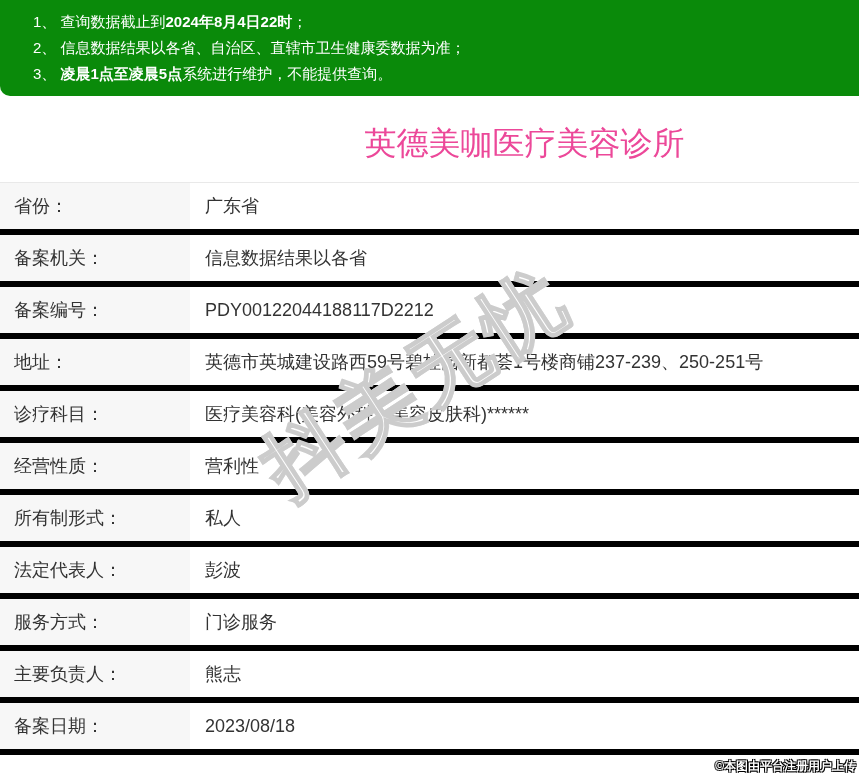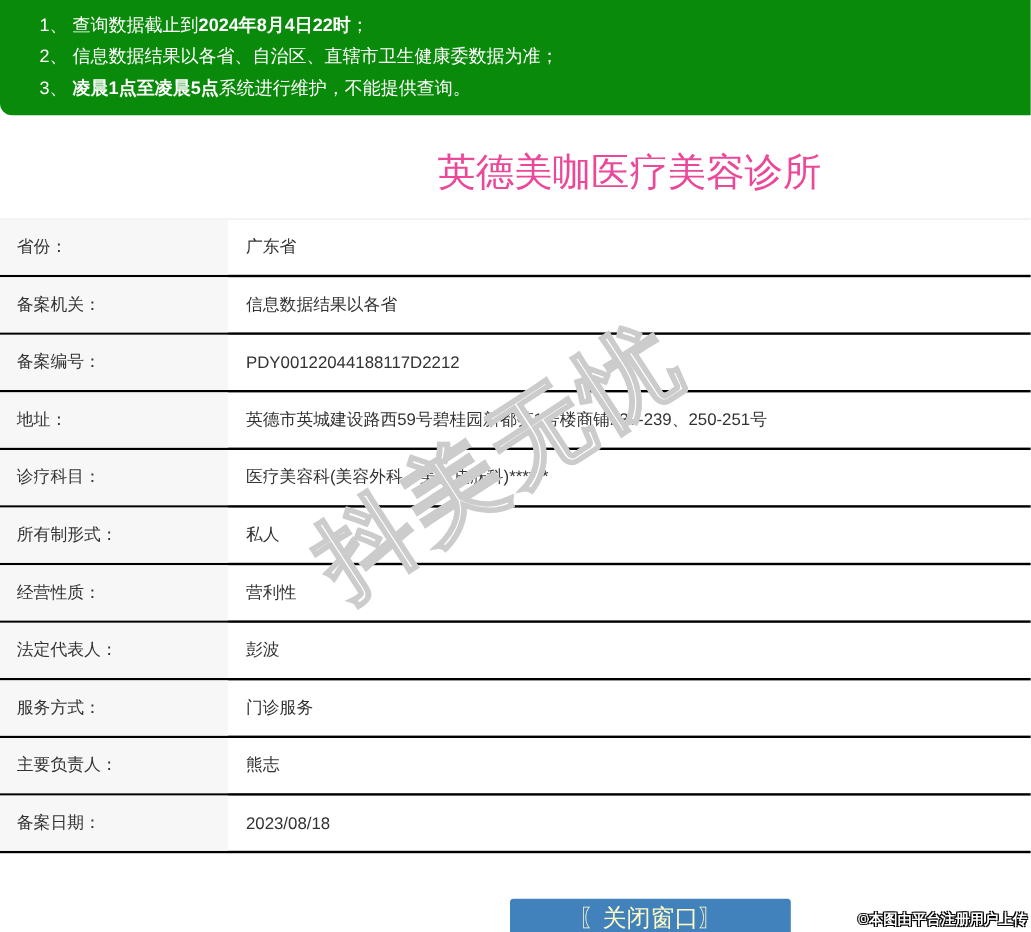--- a/index.html
+++ b/index.html
@@ -12,21 +12,21 @@
     background:#0a8a0a;color:#ffffff;height:96px;box-sizing:border-box;
     padding:9px 20px 0 33px;border-radius:0 0 0 10px;font-size:15px;
   }
   .notice-line{line-height:26px;white-space:nowrap;}
   .notice-line .seg-bold{font-weight:bold;}
   
   .title-wrap{padding-left:190px;text-align:center;margin-top:26px;}
   .page-title{font-size:32px;font-weight:400;color:#ec4899;margin:0;line-height:42px;}
   
   .info-table{margin-top:18px;border-top:1px solid #e9e9e9;}
-  .info-row{display:flex;align-items:stretch;height:46px;border-bottom:2px solid #000000;font-size:14px;text-align:right;}
+  .info-row{display:flex;align-items:stretch;height:46px;border-bottom:6px solid #000000;font-size:18px;text-align:right;}
   .cell-label{width:190px;box-sizing:border-box;background:#f7f7f7;display:flex;align-items:center;padding-left:14px;}
   .cell-value{flex:1;display:flex;align-items:center;padding-left:15px;}
   
   .watermark{
     position:absolute;left:245px;top:330px;z-index:5;
     font-size:80px;font-weight:700;letter-spacing:6px;white-space:nowrap;
     color:#ffffff;-webkit-text-stroke:2px #cccccc;
     text-shadow:1px 1px 0 #d4d4d4,-1px -1px 0 #d4d4d4;
     transform:rotate(-33deg);pointer-events:none;
   }
@@ -80,26 +80,26 @@
   </div>
   <div class="info-row">
     <div class="cell-label">地址：</div>
     <div class="cell-value">英德市英城建设路西59号碧桂园新都荟1号楼商铺237-239、250-251号</div>
   </div>
   <div class="info-row">
     <div class="cell-label">诊疗科目：</div>
     <div class="cell-value">医疗美容科(美容外科、美容皮肤科)******</div>
   </div>
   <div class="info-row">
+    <div class="cell-label">经营性质：</div>
+    <div class="cell-value">营利性</div>
+  </div>
+  <div class="info-row">
     <div class="cell-label">所有制形式：</div>
     <div class="cell-value">私人</div>
-  </div>
-  <div class="info-row">
-    <div class="cell-label">经营性质：</div>
-    <div class="cell-value">营利性</div>
   </div>
   <div class="info-row">
     <div class="cell-label">法定代表人：</div>
     <div class="cell-value">彭波</div>
   </div>
   <div class="info-row">
     <div class="cell-label">服务方式：</div>
     <div class="cell-value">门诊服务</div>
   </div>
   <div class="info-row">

